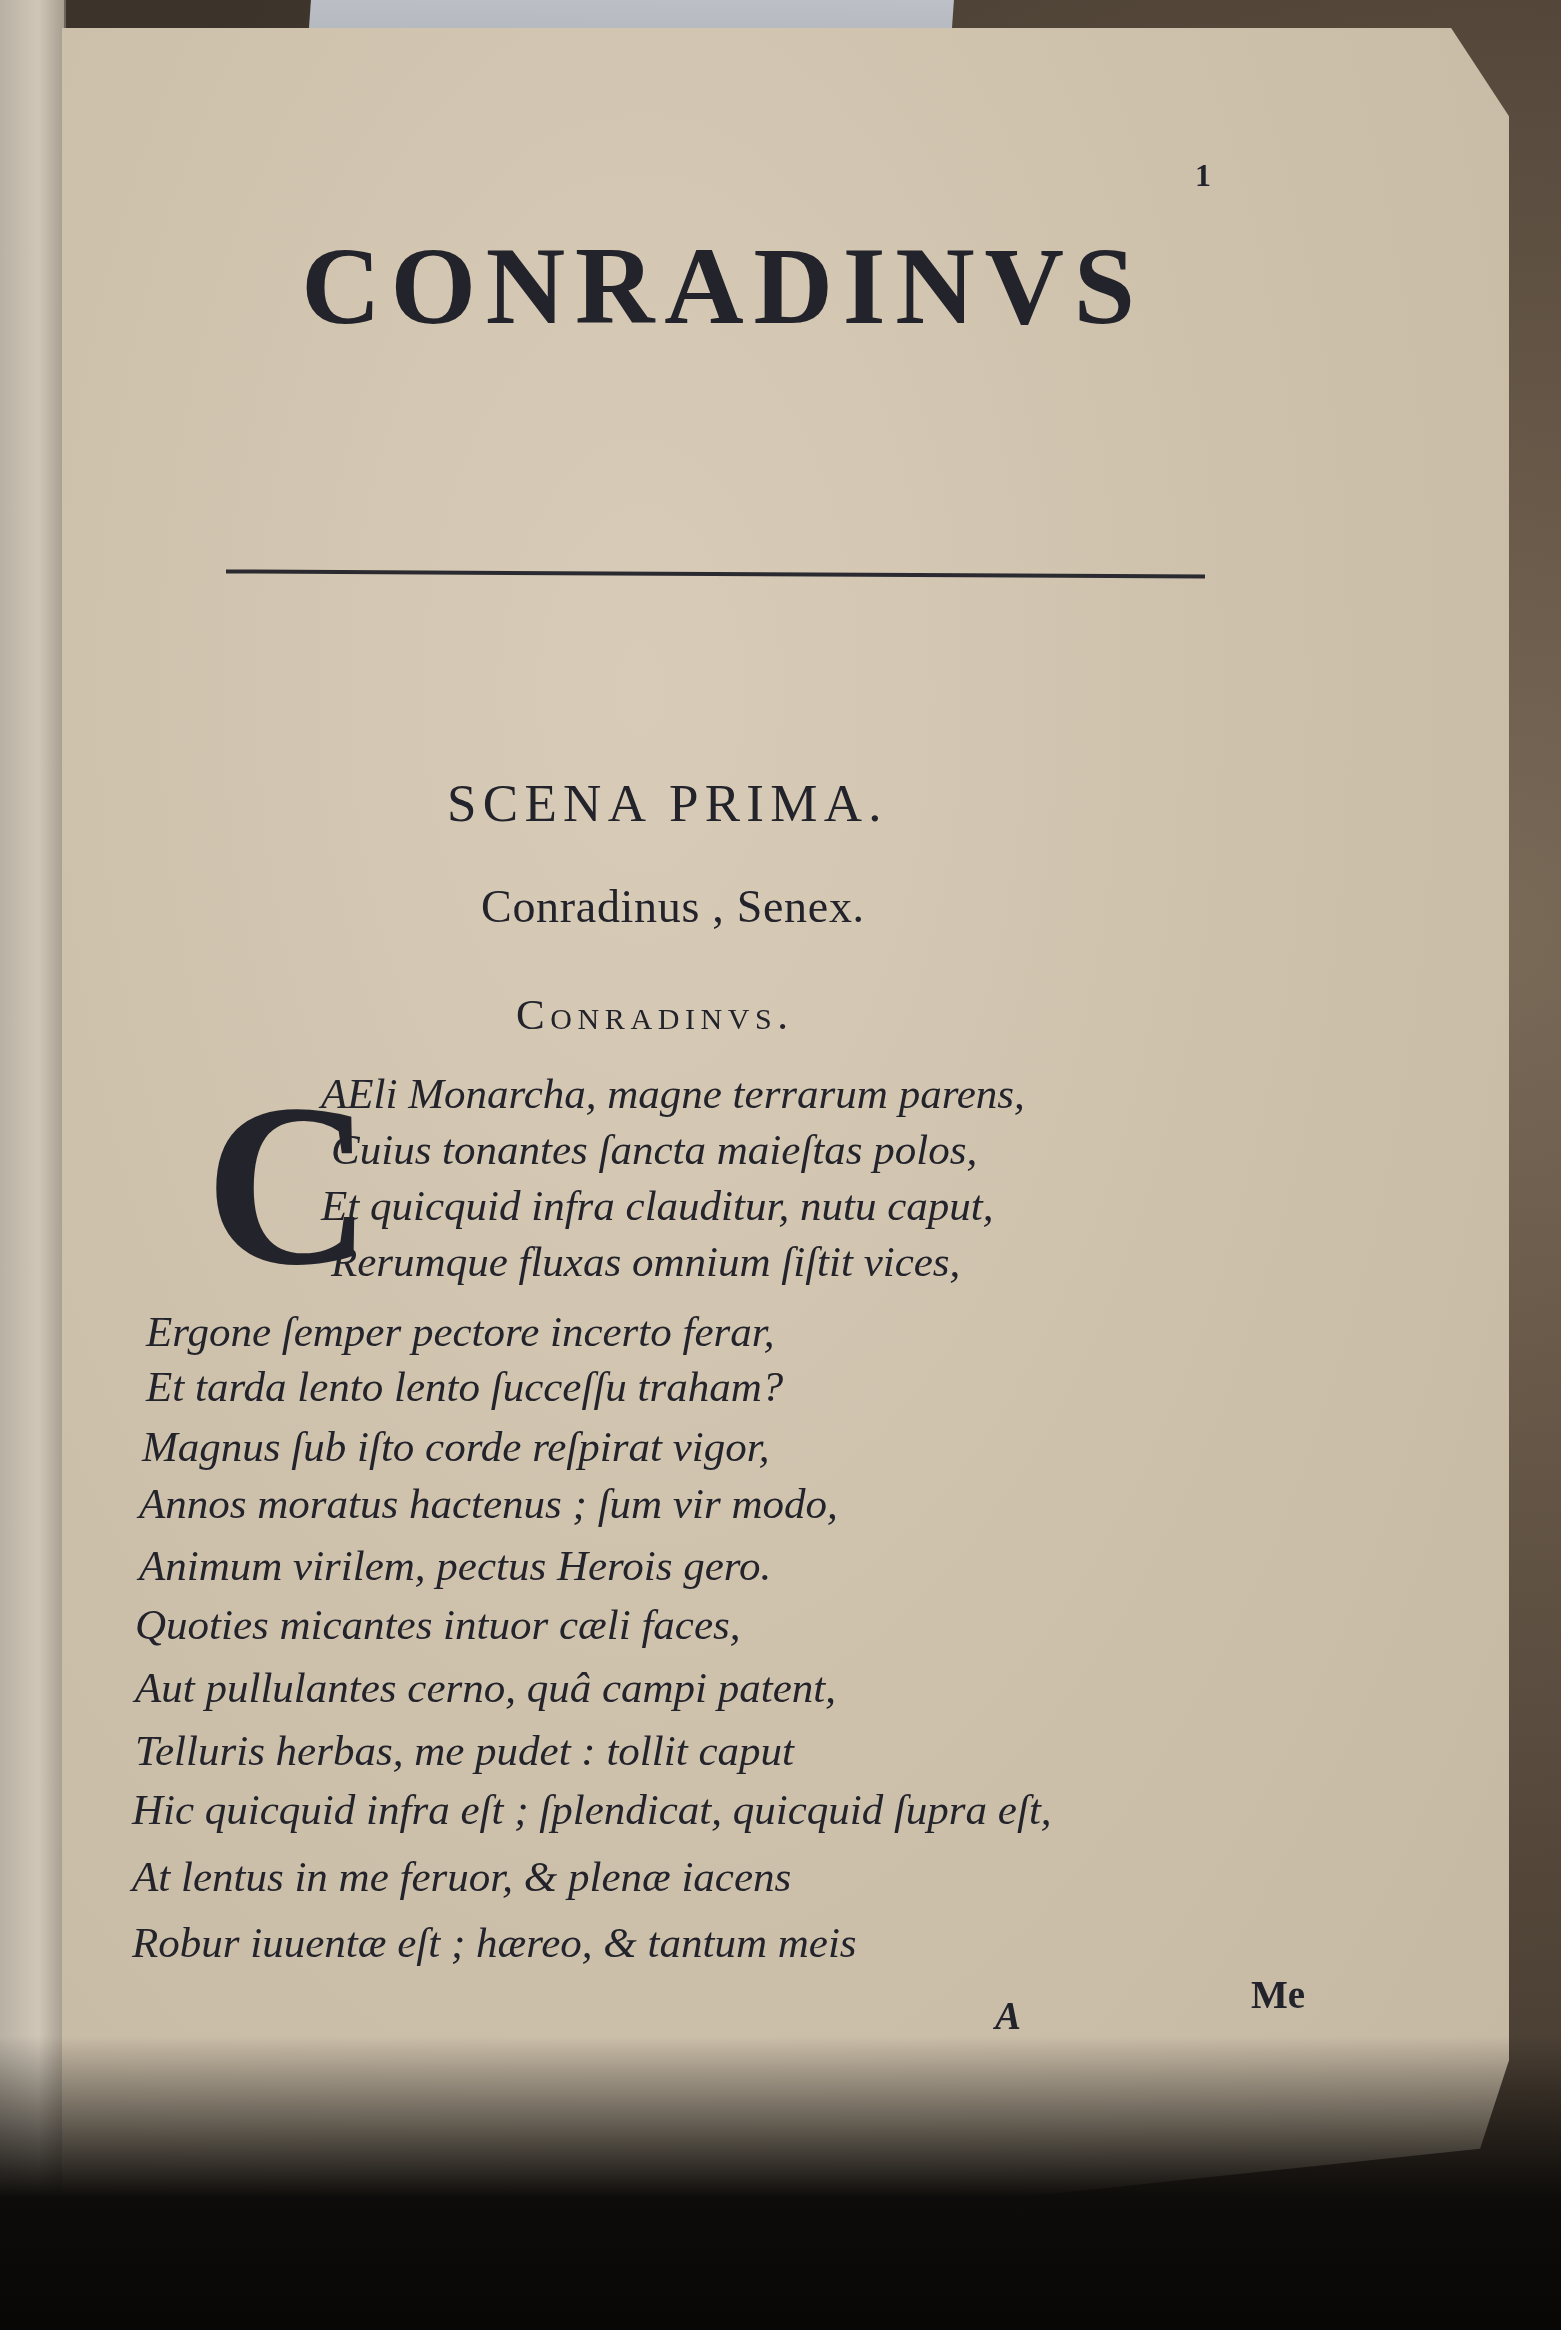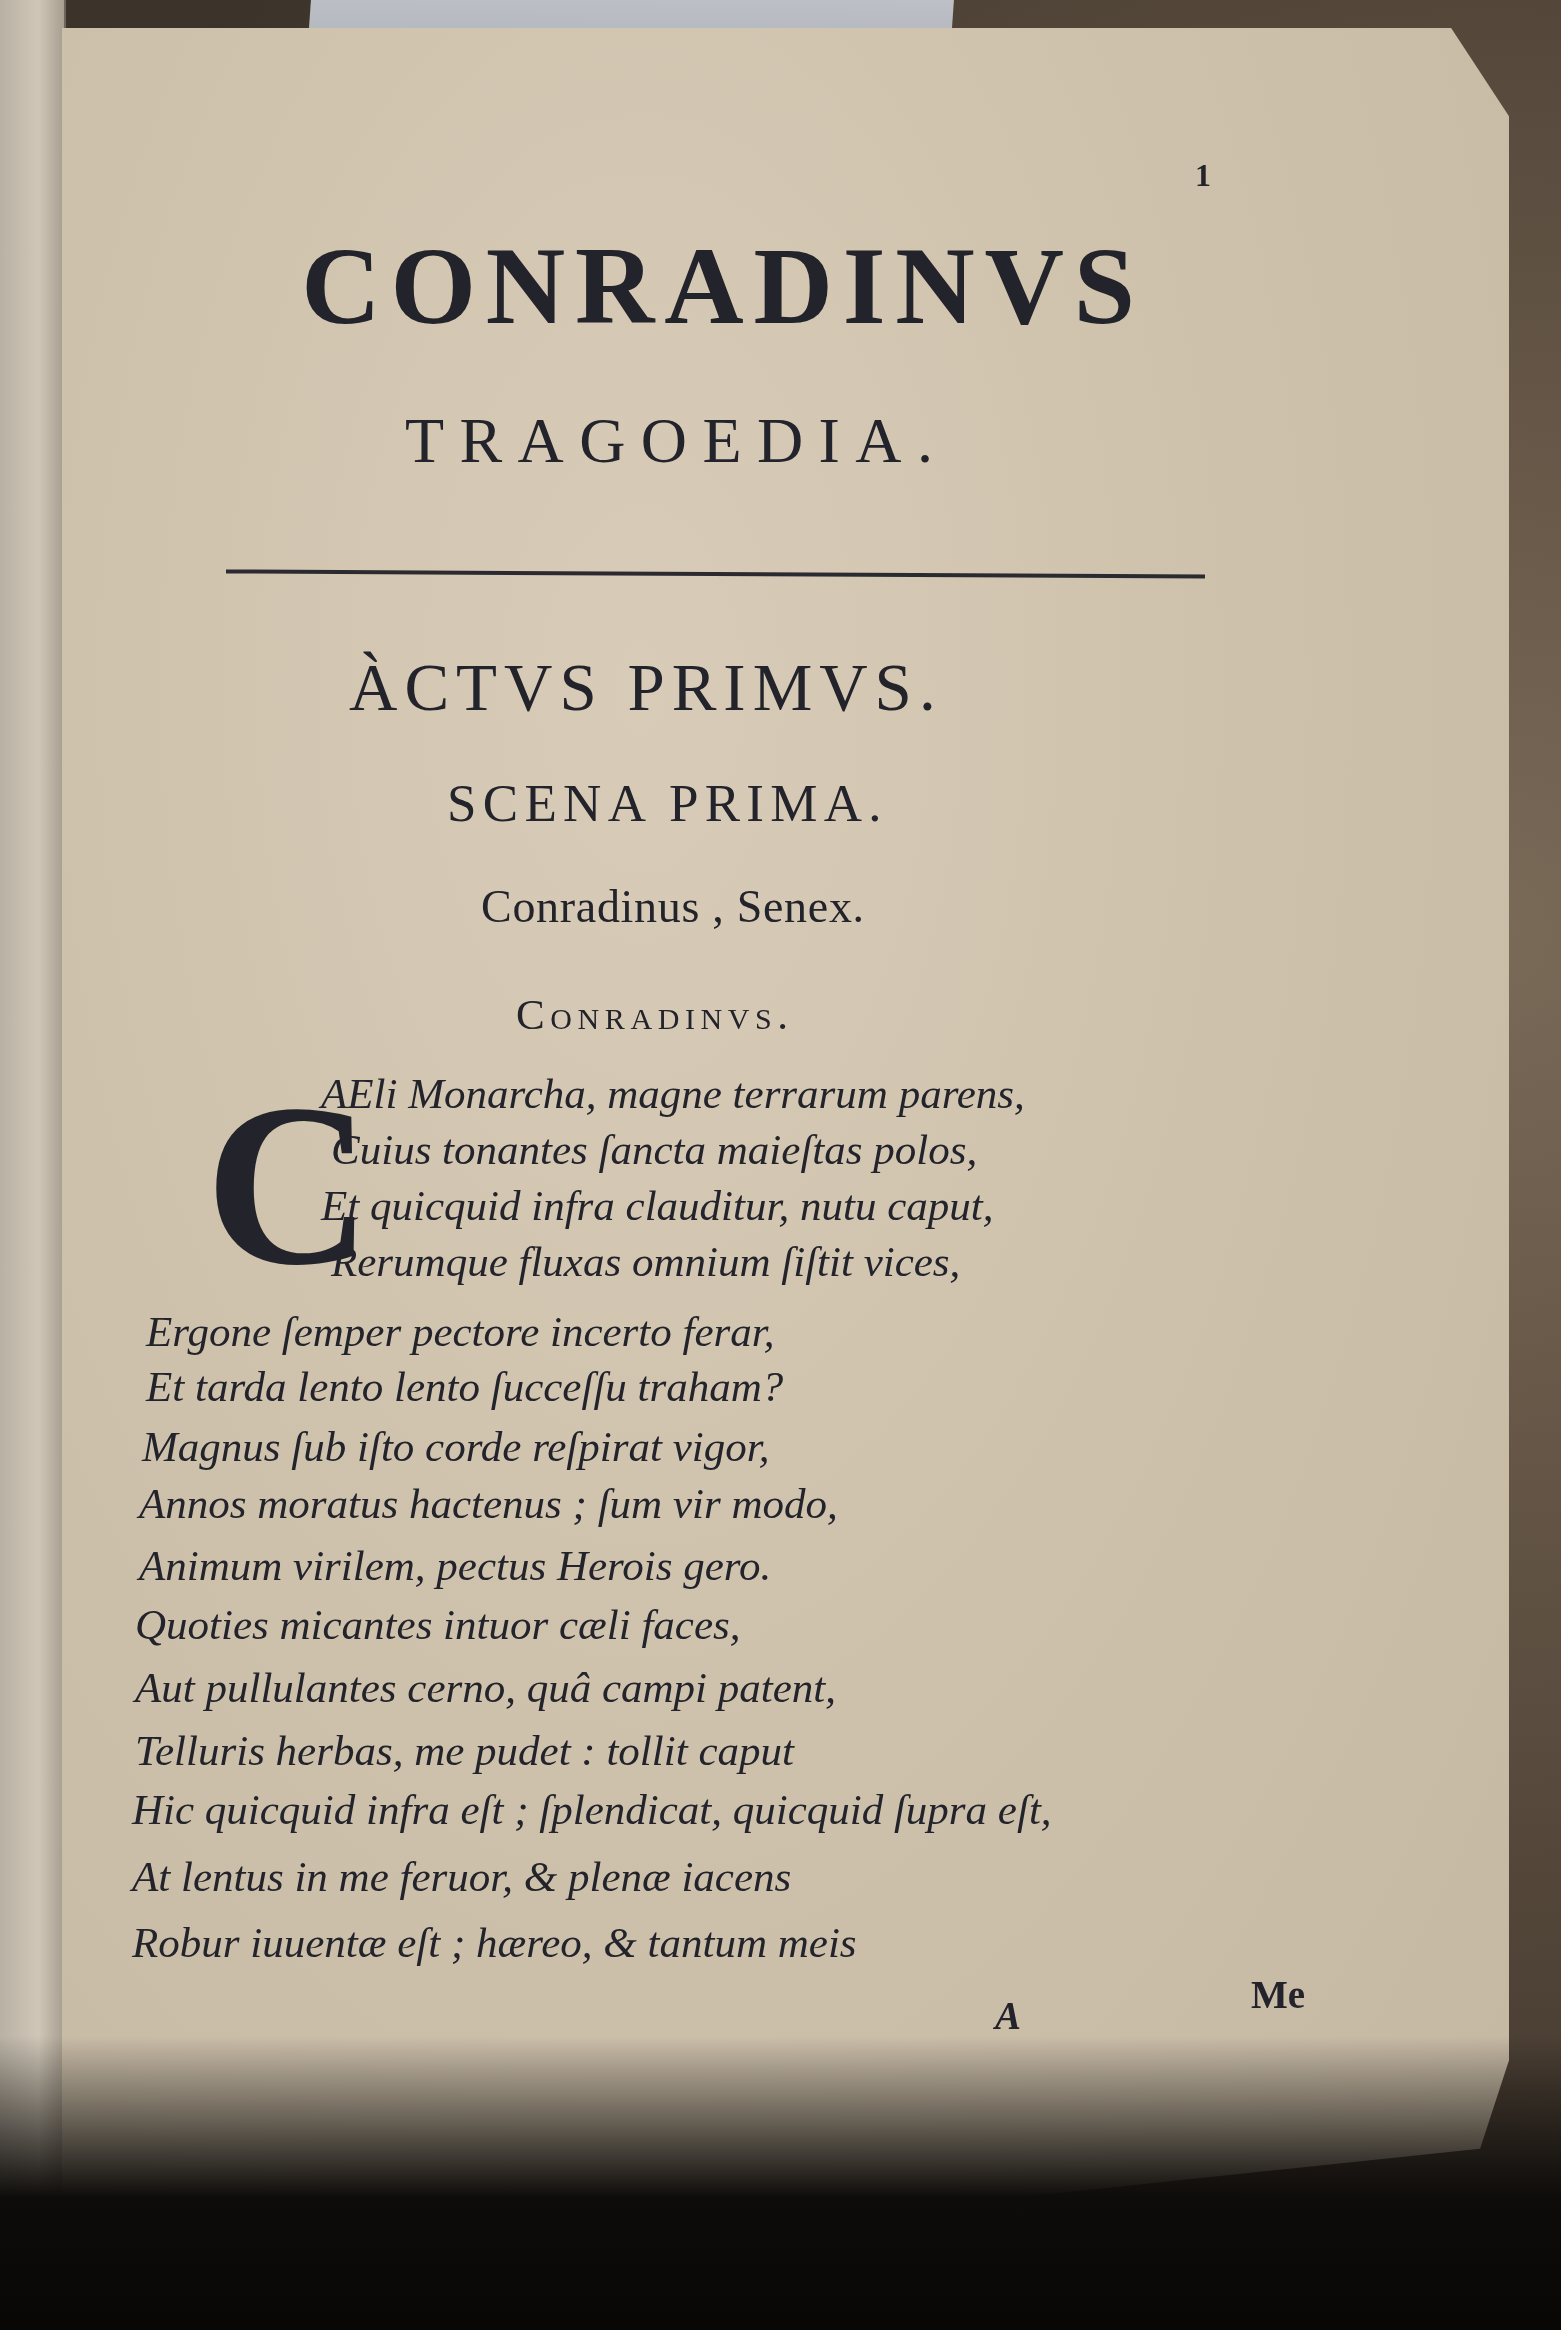--- a/index.html
+++ b/index.html
@@ -101,23 +101,21 @@
 </head>
 <body>
 
 <div class="table-bg"></div>
 <div class="top-sheet"></div>
 <div class="left-page"></div>
 
 <div class="page">
   <div class="page-number ink">1</div>
   <div class="title ink">CONRADINVS</div>
-  <div class="subtitle ink">TRAGOEDIA.</div>
   <div class="rule"></div>
-  <div class="act ink">ÀCTVS PRIMVS.</div>
   <div class="scene ink">SCENA PRIMA.</div>
   <div class="cast ink">Conradinus , Senex.</div>
   <div class="speaker ink">Conradinvs.</div>
   <div class="dropcap ink">C</div>
 
   <div>
     <div class="verse ink" style="left:259px; top:1044px;">AEli Monarcha, magne terrarum parens,</div>
     <div class="verse ink" style="left:269px; top:1100px;">Cuius tonantes ſancta maieſtas polos,</div>
     <div class="verse ink" style="left:259px; top:1156px;">Et quicquid infra clauditur, nutu caput,</div>
     <div class="verse ink" style="left:269px; top:1212px;">Rerumque fluxas omnium ſiſtit vices,</div>

